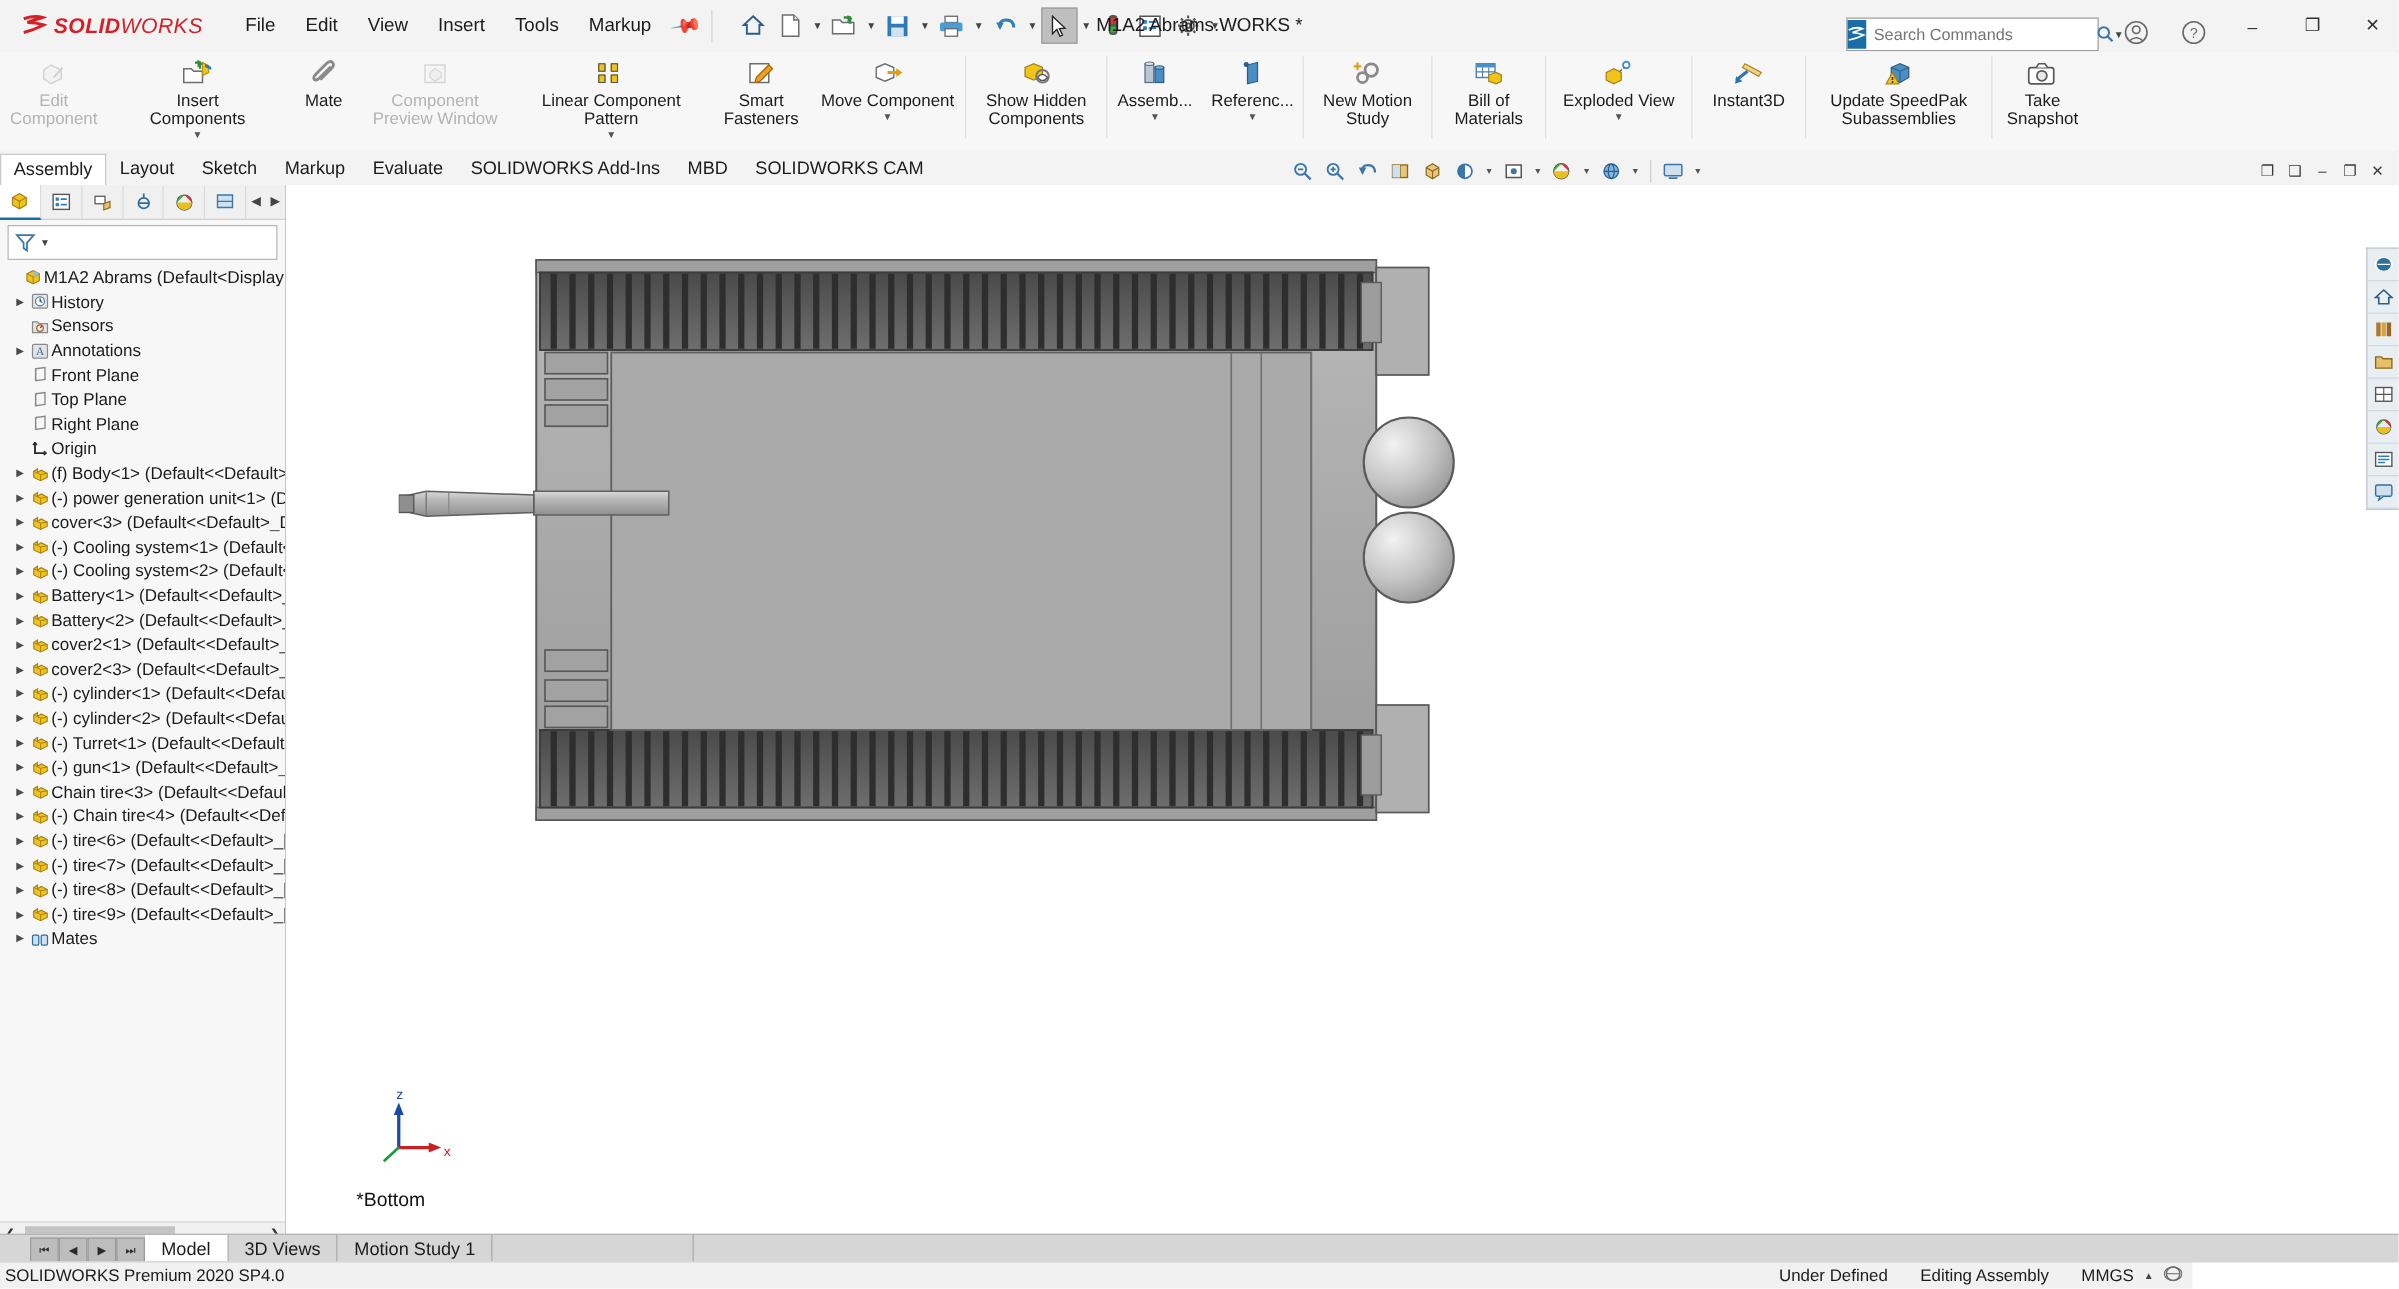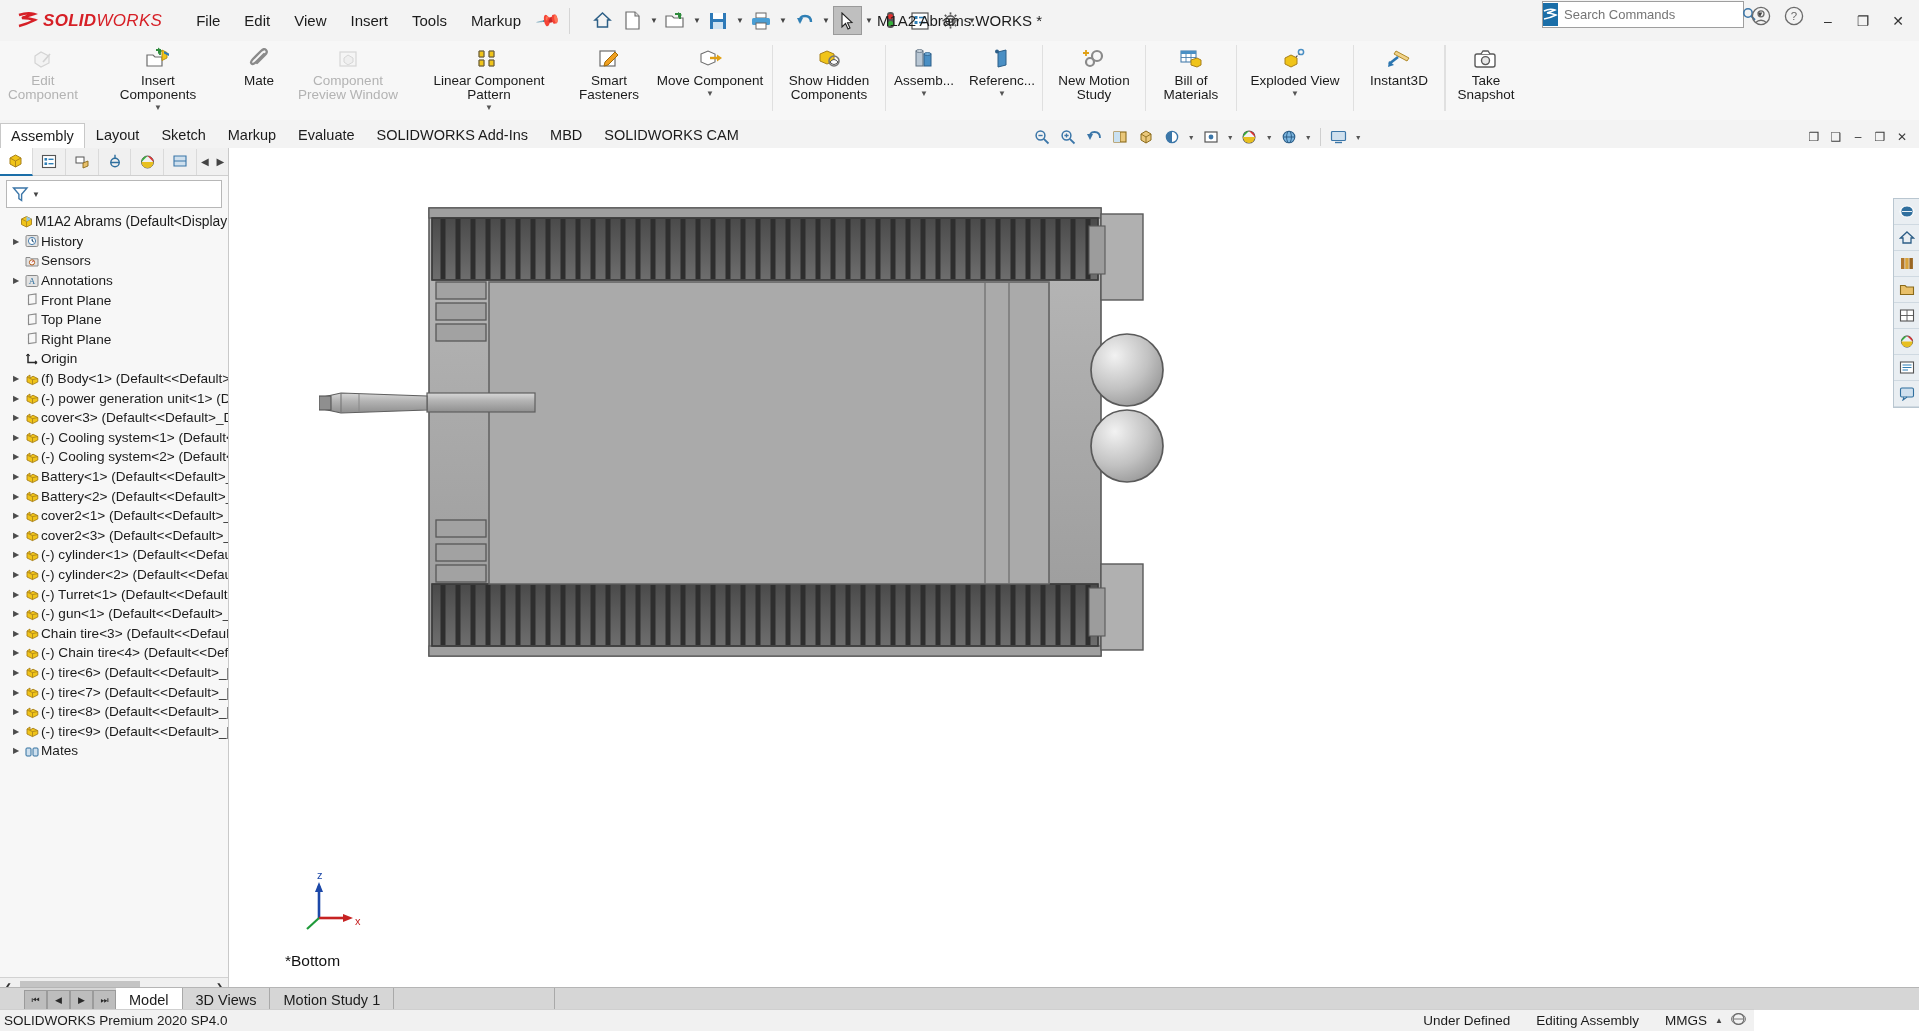--- a/index.html
+++ b/index.html
@@ -19,21 +19,21 @@
   .logo .sw i{font-weight:normal;font-style:italic;}
   .menubar{display:flex;align-items:center;gap:0;margin-left:8px;}
   .menubar .mi{padding:6px 12px;font-size:15px;color:#1b1b1b;cursor:default;}
   .pin{margin-left:6px;color:#8a8a8a;font-size:16px;transform:rotate(35deg);}
   .tdiv{width:1px;height:26px;background:#d5d5d5;margin:0 10px;}
   .qtools{display:flex;align-items:center;gap:1px;margin-left:8px;}
   .qb{width:27px;height:27px;display:flex;align-items:center;justify-content:center;border:1px solid transparent;}
   .qb.sel{background:#bfbfbf;border:1px solid #9a9a9a;}
   .qcar{width:12px;height:27px;display:flex;align-items:center;justify-content:center;color:#444;font-size:8px;}
   .doctitle{position:absolute;left:0;right:0;text-align:center;font-size:15px;color:#1b1b1b;pointer-events:none;}
-  .rightside{margin-left:auto;display:flex;align-items:flex-start;gap:1px;padding-right:4px;}
+  .rightside{margin-left:auto;display:flex;align-items:flex-end;gap:14px;padding-right:4px;}
   .searchbox{display:flex;align-items:center;width:200px;height:25px;border:1px solid #9e9e9e;background:#fff;}
   .searchbox .sicon{width:26px;height:23px;background:#1a6ea8;color:#fff;display:flex;align-items:center;justify-content:center;font-size:13px;}
   .searchbox input{border:0;outline:0;flex:1;font-size:13px;color:#6b6b6b;padding-left:6px;font-family:inherit;background:transparent;}
   .searchbox .mag{width:22px;display:flex;align-items:center;justify-content:center;color:#3b76a8;font-size:14px;}
   .searchbox .cv{width:14px;text-align:center;color:#444;font-size:8px;}
   .ibtn{width:32px;height:30px;display:flex;align-items:center;justify-content:center;color:#4a4a4a;font-size:17px;}
   .wbtn{width:34px;height:40px;display:flex;align-items:center;justify-content:center;color:#333;font-size:14px;}
 
   
   .ribbon{position:absolute;left:0;top:41px;width:1919px;height:79px;background:#f7f7f7;
@@ -442,20 +442,35 @@
               <path d="M10 3 L23 10 L21 13 L8 6 Z" fill="#f0d28a" stroke="#a8801a" stroke-width=".9"></path>
               <path d="M3 16 L12 9" stroke="#2c76b0" stroke-width="2.6"></path>
               <path d="M2 19 L3 13 L8 17 Z" fill="#2c76b0"></path>
             </svg>
         </div>
         <div class="rlab">Instant3D</div>
       </div>
     </div>
     <div class="rsep"></div>
 
+    <div class="rgroup">
+      <div class="rcmd" style="min-width:136px">
+        <div class="rico">
+          <svg width="26" height="23" viewBox="0 0 26 23">
+              <path d="M7 6 L14 3 L21 6 L21 14 L14 18 L7 14 Z" fill="#4a8fc4" stroke="#2c5e88" stroke-width="1"></path>
+              <path d="M7 6 L14 9 L21 6 M14 9 V18" stroke="#2c5e88" stroke-width=".9" fill="none"></path>
+              <path d="M3 19 L8 10 L13 19 Z" fill="#f0c419" stroke="#a8801a" stroke-width="1"></path>
+              <path d="M8 13.5 V16" stroke="#4a3000" stroke-width="1.3"></path>
+              <circle cx="8" cy="17.6" r=".8" fill="#4a3000"></circle>
+            </svg>
+        </div>
+        <div class="rlab">Update SpeedPak
+Subassemblies</div>
+      </div>
+    </div>
     <div class="rsep"></div>
 
     <div class="rgroup">
       <div class="rcmd" style="min-width:68px">
         <div class="rico">
           <svg width="26" height="21" viewBox="0 0 26 21">
               <rect x="2" y="5" width="20" height="13" rx="2" fill="#fff" stroke="#5a5a5a" stroke-width="1.4"></rect>
               <path d="M8 5 L10 2 H15 L17 5" fill="#fff" stroke="#5a5a5a" stroke-width="1.3"></path>
               <circle cx="12.5" cy="11.6" r="4" fill="#e8e8e8" stroke="#5a5a5a" stroke-width="1.4"></circle>
             </svg>

